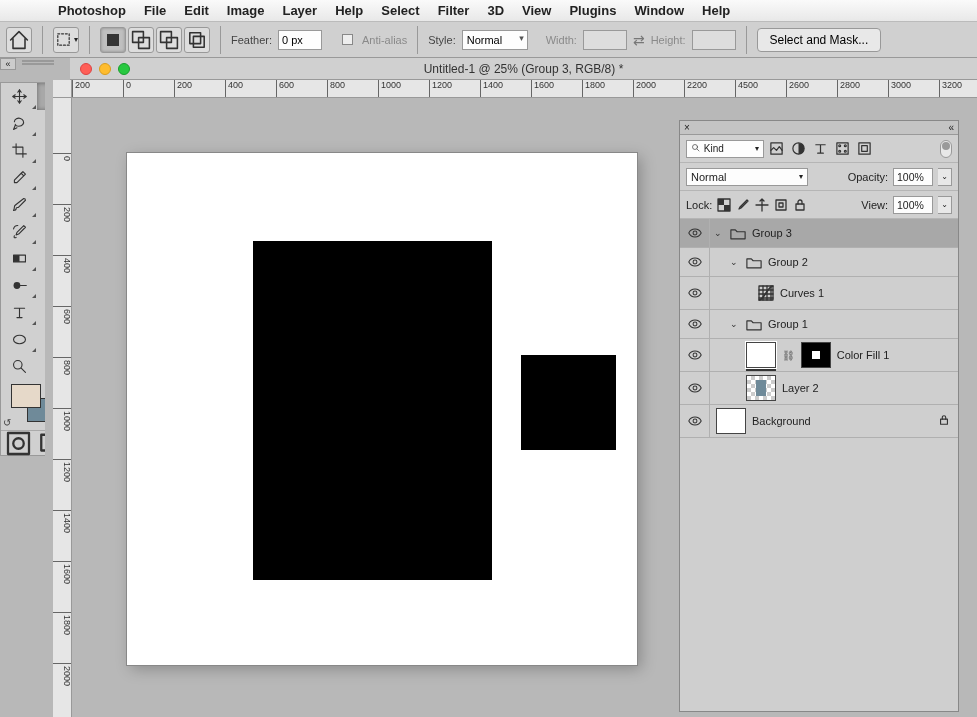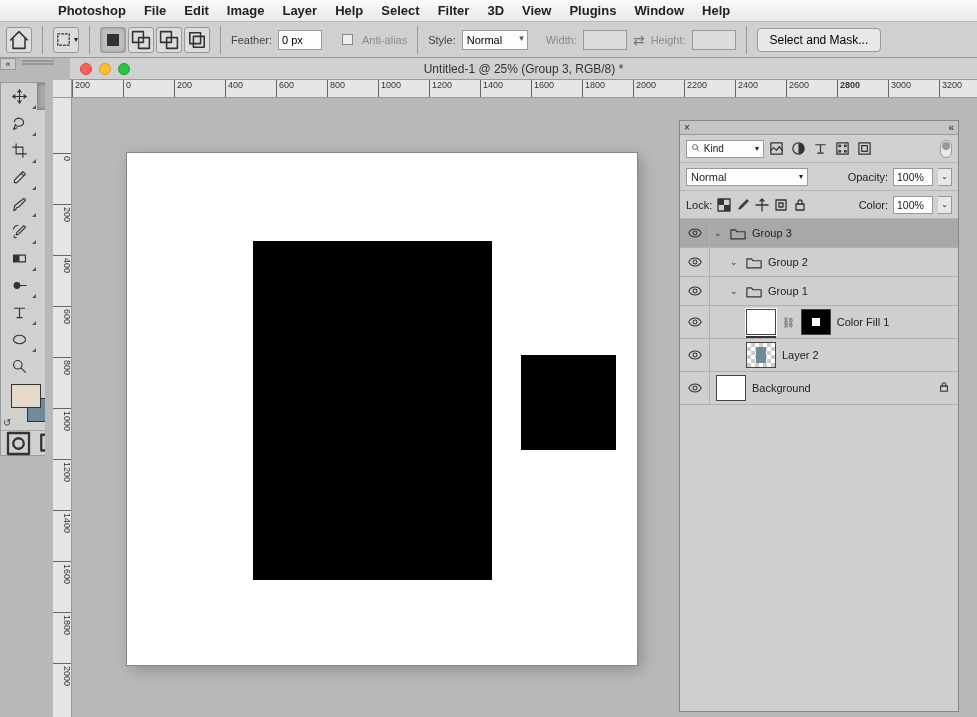--- a/index.html
+++ b/index.html
@@ -374,23 +374,23 @@
       <div class="rtick" style="left: 153px;">400</div>
       <div class="rtick" style="left: 204px;">600</div>
       <div class="rtick" style="left: 255px;">800</div>
       <div class="rtick" style="left: 306px;">1000</div>
       <div class="rtick" style="left: 357px;">1200</div>
       <div class="rtick" style="left: 408px;">1400</div>
       <div class="rtick" style="left: 459px;">1600</div>
       <div class="rtick" style="left: 510px;">1800</div>
       <div class="rtick" style="left: 561px;">2000</div>
       <div class="rtick" style="left: 612px;">2200</div>
-      <div class="rtick" style="left: 663px;">2400</div>
+      <div class="rtick" style="left: 663px;">4500</div>
       <div class="rtick" style="left: 714px;">2600</div>
-      <div class="rtick" style="left: 765px; font-weight: bold;">2800</div>
+      <div class="rtick" style="left: 765px;">2800</div>
       <div class="rtick" style="left: 816px;">3000</div>
       <div class="rtick" style="left: 867px;">3200</div>
     </div>
   <div class="ruler-v" id="rulerV">
       <div class="rtickv" style="top: 55px;">0</div>
       <div class="rtickv" style="top: 106px;">200</div>
       <div class="rtickv" style="top: 157px;">400</div>
       <div class="rtickv" style="top: 208px;">600</div>
       <div class="rtickv" style="top: 259px;">800</div>
       <div class="rtickv" style="top: 310px;">1000</div>
@@ -494,21 +494,21 @@
             <rect x="5" y="5" width="4" height="4"></rect>
           </svg>
         </div>
       <div>
           <svg viewBox="0 0 14 14">
             <rect x="3" y="6" width="8" height="6"></rect>
             <path d="M5 6V4a2 2 0 014 0v2"></path>
           </svg>
         </div>
     </div>
-    <span style="margin-left:auto;">Color:</span>
+    <span style="margin-left:auto;">View:</span>
     <div class="pct-box">
         <span>100%</span>
       </div>
     <div class="drop">⌄</div>
   </div>
 
   <div class="layer-list">
 
     <div class="layer selected">
       <div class="vis-col">
@@ -535,20 +535,38 @@
         </div>
       <div class="layer-body" style="padding-left:20px;">
         <span class="disc">⌄</span>
         <svg class="folder" viewBox="0 0 18 14">
             <path d="M1 3h5l2 2h9v8H1z"></path>
           </svg>
         <span>Group 2</span>
       </div>
     </div>
 
+    <div class="layer h33">
+      <div class="vis-col">
+          <svg class="eye" viewBox="0 0 18 12">
+            <path d="M1 6c2-4 6-5 8-5s6 1 8 5c-2 4-6 5-8 5S3 10 1 6z"></path>
+            <circle cx="9" cy="6" r="2.5"></circle>
+          </svg>
+        </div>
+      <div class="layer-body" style="padding-left:48px;">
+        <div class="adj-thumb">
+            <svg viewBox="0 0 16 16">
+              <rect x="1" y="1" width="14" height="14"></rect>
+              <path d="M1 5h14M1 9h14M1 13h14M5 1v14M9 1v14M13 1v14"></path>
+              <path d="M1 15C6 15 10 1 15 1" stroke-width="1.6"></path>
+            </svg>
+          </div>
+        <span>Curves 1</span>
+      </div>
+    </div>
 
     <div class="layer">
       <div class="vis-col">
           <svg class="eye" viewBox="0 0 18 12">
             <path d="M1 6c2-4 6-5 8-5s6 1 8 5c-2 4-6 5-8 5S3 10 1 6z"></path>
             <circle cx="9" cy="6" r="2.5"></circle>
           </svg>
         </div>
       <div class="layer-body" style="padding-left:20px;">
         <span class="disc">⌄</span>

